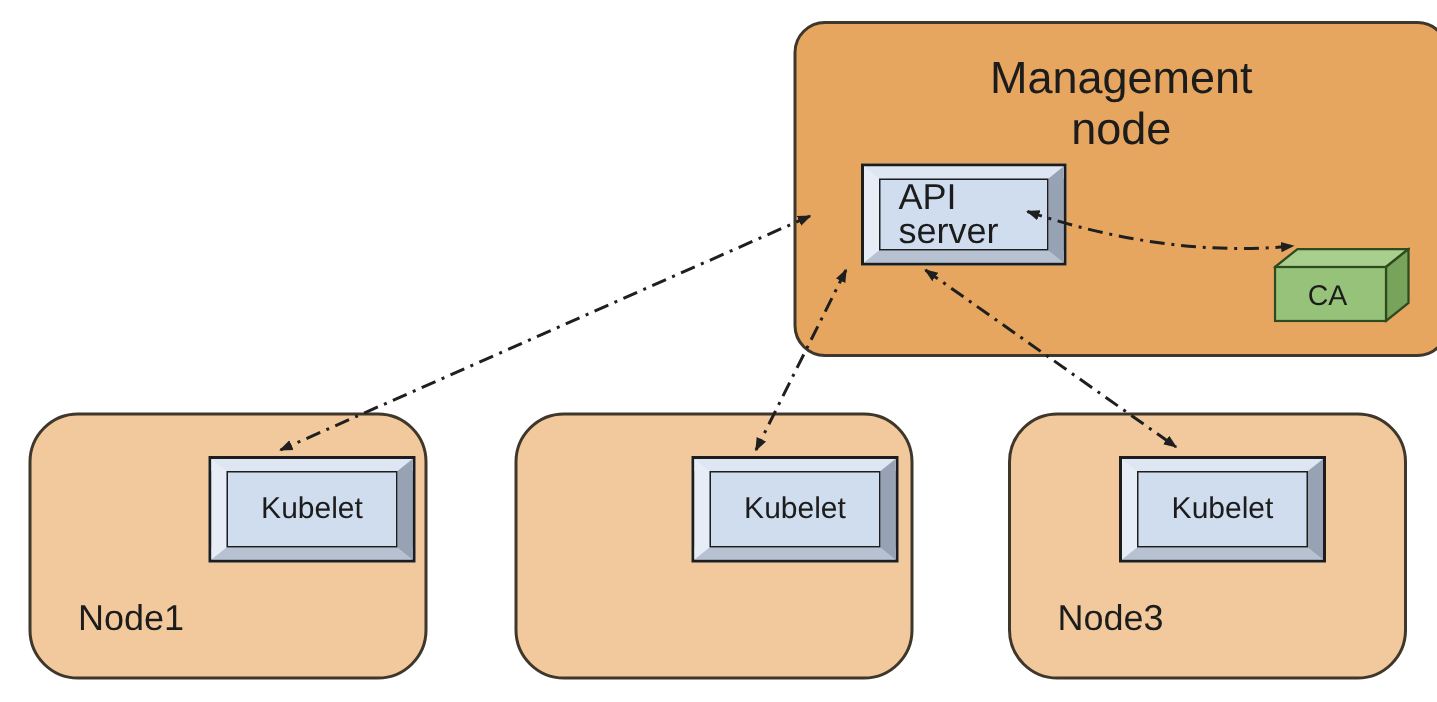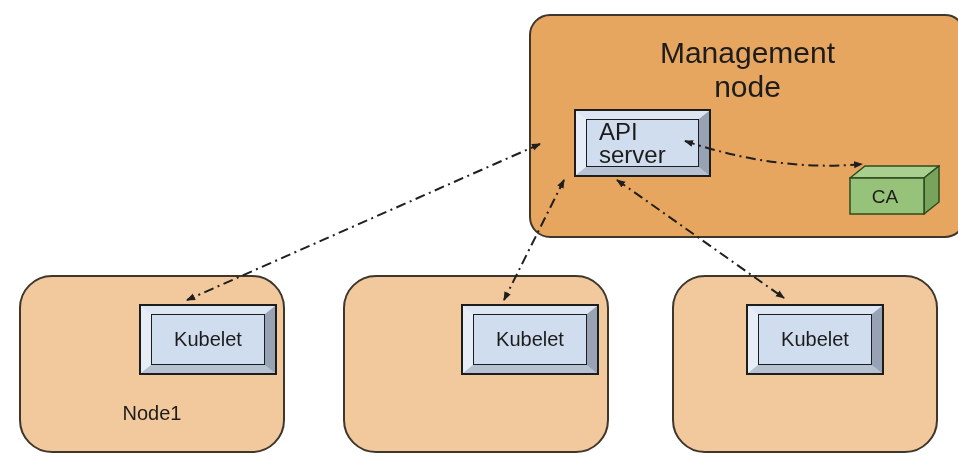--- a/index.html
+++ b/index.html
@@ -21,22 +21,22 @@
     border-radius:33px; background:var(--node-fill, #f2c99c);
   }
   #node1 { left:19px; }
   #node2 { left:343px; }
   #node3 { left:672px; }
   .mgmt-title {
     position:absolute; left:0; right:0; top:20px; text-align:center;
     font-size:30px; line-height:34px; white-space:pre-line;
   }
   .node-label {
-    position:absolute; left:0; right:0; top:120px; text-align:center;
-    font-size:20px; line-height:32px;
+    position:absolute; left:0; right:0; top:120px; 
+    font-size:24px; line-height:32px;padding-left:31px;
   }
   
   .bevel {
     position:absolute; box-sizing:border-box;
     border:2px solid #1d1d1d; background:var(--bevel-light, #dde6f2);
   }
   .bevel-frame {
     position:absolute; inset:0; border-style:solid;
     border-width:8px 10px;
     border-color: var(--bevel-light, #dde6f2) var(--bevel-dark, #97a3b4)
@@ -104,20 +104,21 @@
       <div class="bevel-frame"></div>
       <div class="bevel-face">Kubelet</div>
     </div>
   </div>
 
   <div class="orange-box worker" id="node3">
     <div class="bevel kubelet">
       <div class="bevel-frame"></div>
       <div class="bevel-face">Kubelet</div>
     </div>
+    <div class="node-label">Node3</div>
   </div>
 
   <svg class="connectors" viewBox="0 0 958 468">
     <defs>
       <marker id="ah" viewBox="0 0 10 9" markerWidth="10" markerHeight="9" refX="8" refY="4.5" orient="auto-start-reverse" markerUnits="userSpaceOnUse">
         <path class="arrow-head" d="M0,1 L9,4.5 L0,8 Z"></path>
       </marker>
     </defs>
     <line class="connector" x1="540" y1="144" x2="187" y2="300" marker-start="url(#ah)" marker-end="url(#ah)"></line>
     <line class="connector" x1="564" y1="180" x2="504" y2="300" marker-start="url(#ah)" marker-end="url(#ah)"></line>

